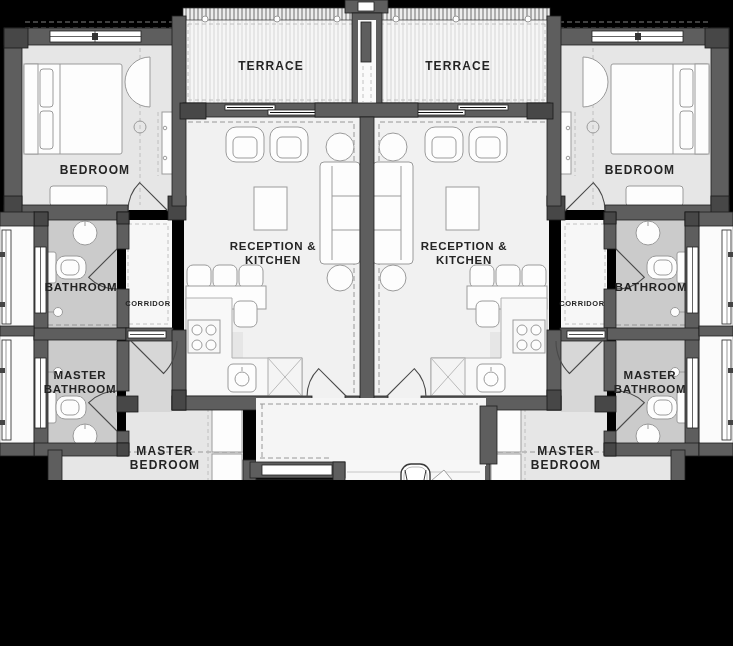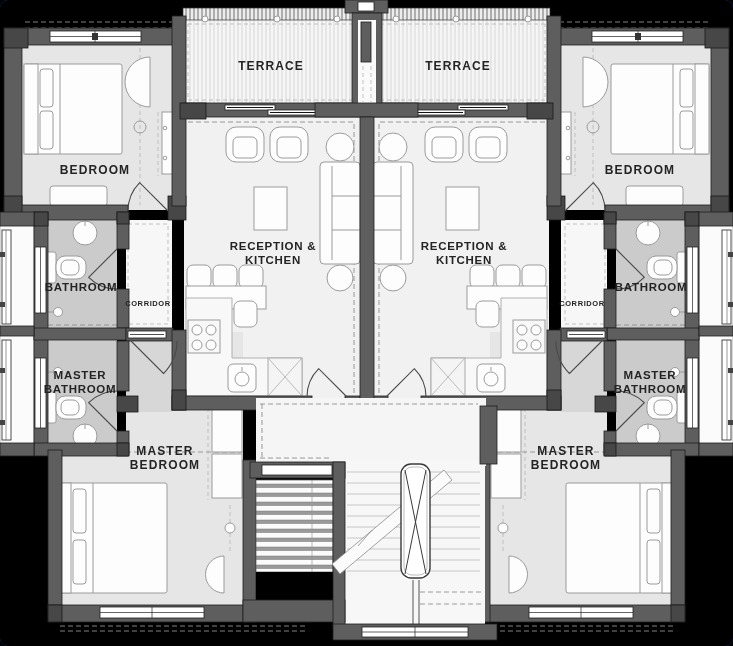--- a/index.html
+++ b/index.html
@@ -1,17 +1,17 @@
 <!DOCTYPE html>
 <html><head>
 <meta charset="utf-8">
 <style>
   html,body{margin:0;padding:0;background:#000;}
-  #stage{position:relative;width:733px;height:646px;background:#1d4ed8;overflow:hidden;
-         font-family:"Liberation Sans", sans-serif;border-radius:8px;}
+  #stage{position:relative;width:733px;height:480px;background:#1d4ed8;overflow:hidden;
+         font-family:"Liberation Sans", sans-serif;}
   svg{display:block}
   .w   {fill:#5e5e5e;stroke:#1e1e1e;stroke-width:.8;}
   .wD  {fill:#474747;stroke:#1a1a1a;stroke-width:.8;}
   .win {fill:#ffffff;stroke:#222;stroke-width:.8;}
   .fn  {fill:#fdfdfd;stroke:#9b9b9b;stroke-width:1;}
   .fnl {fill:none;stroke:#9b9b9b;stroke-width:1;}
   .door{fill:none;stroke:#4a4a4a;stroke-width:1.1;}
   .dsh {fill:none;stroke:#8f8f8f;stroke-width:.9;stroke-dasharray:5 3;}
   .dshL{fill:none;stroke:#b5b5b5;stroke-width:.8;stroke-dasharray:4 3;}
   .tread{stroke:#c6c6c6;stroke-width:1;}

